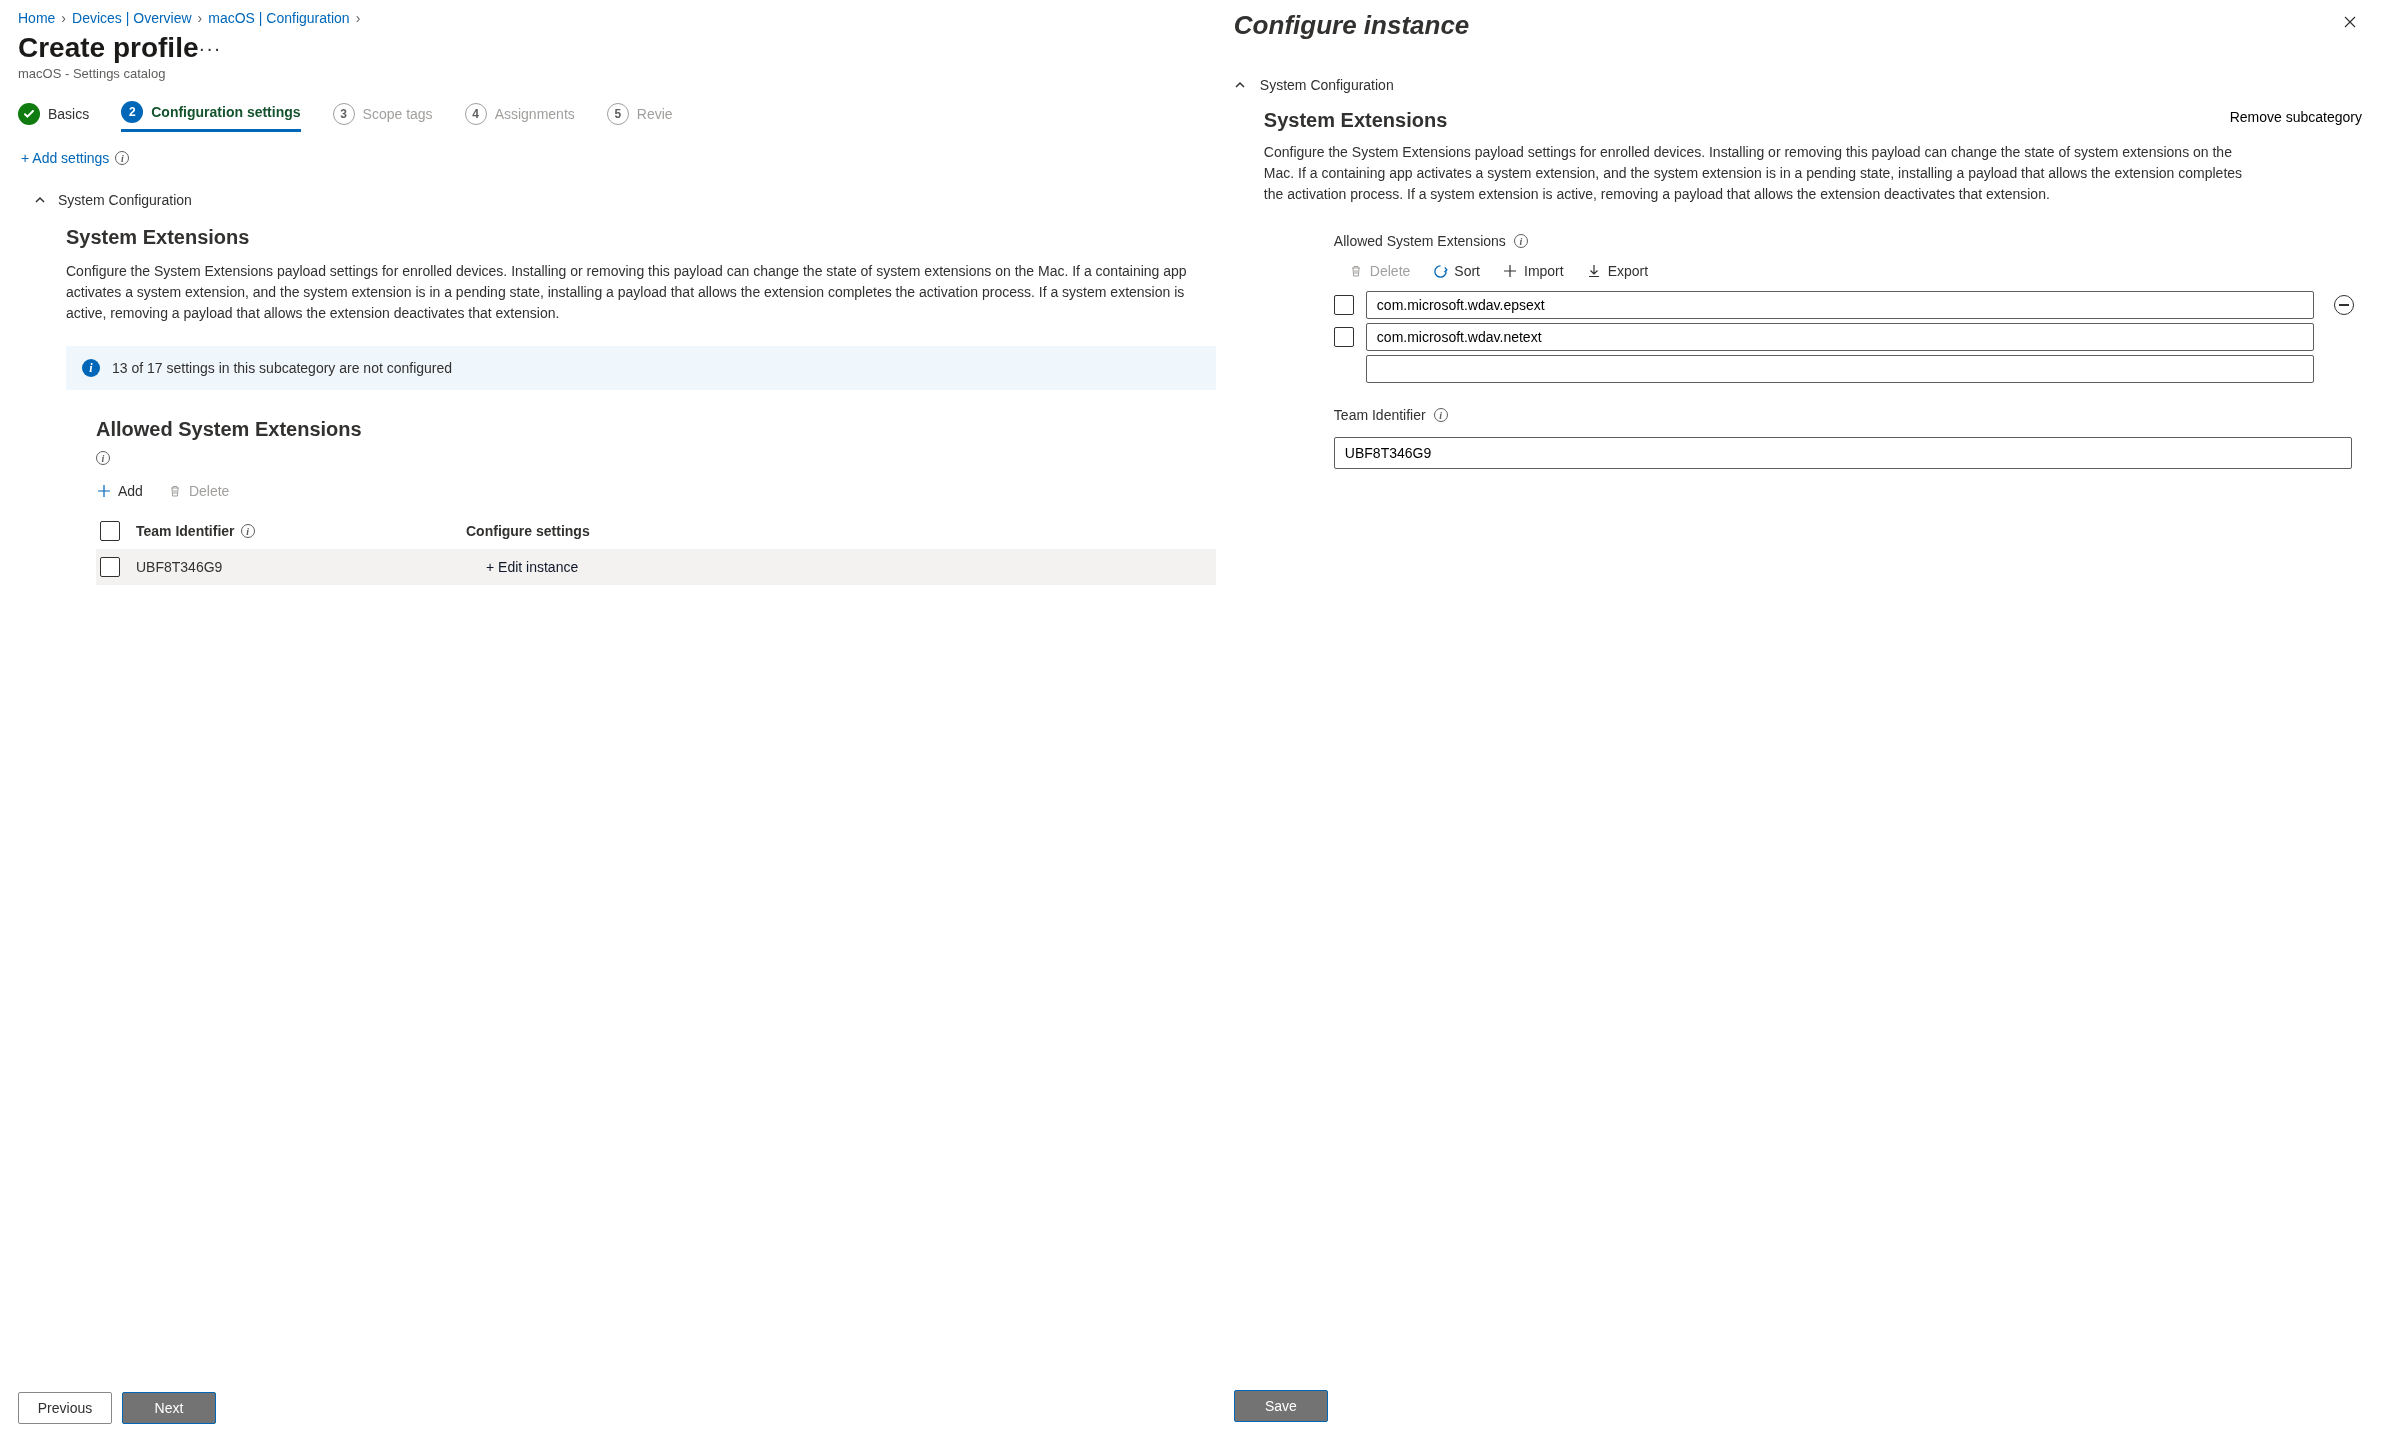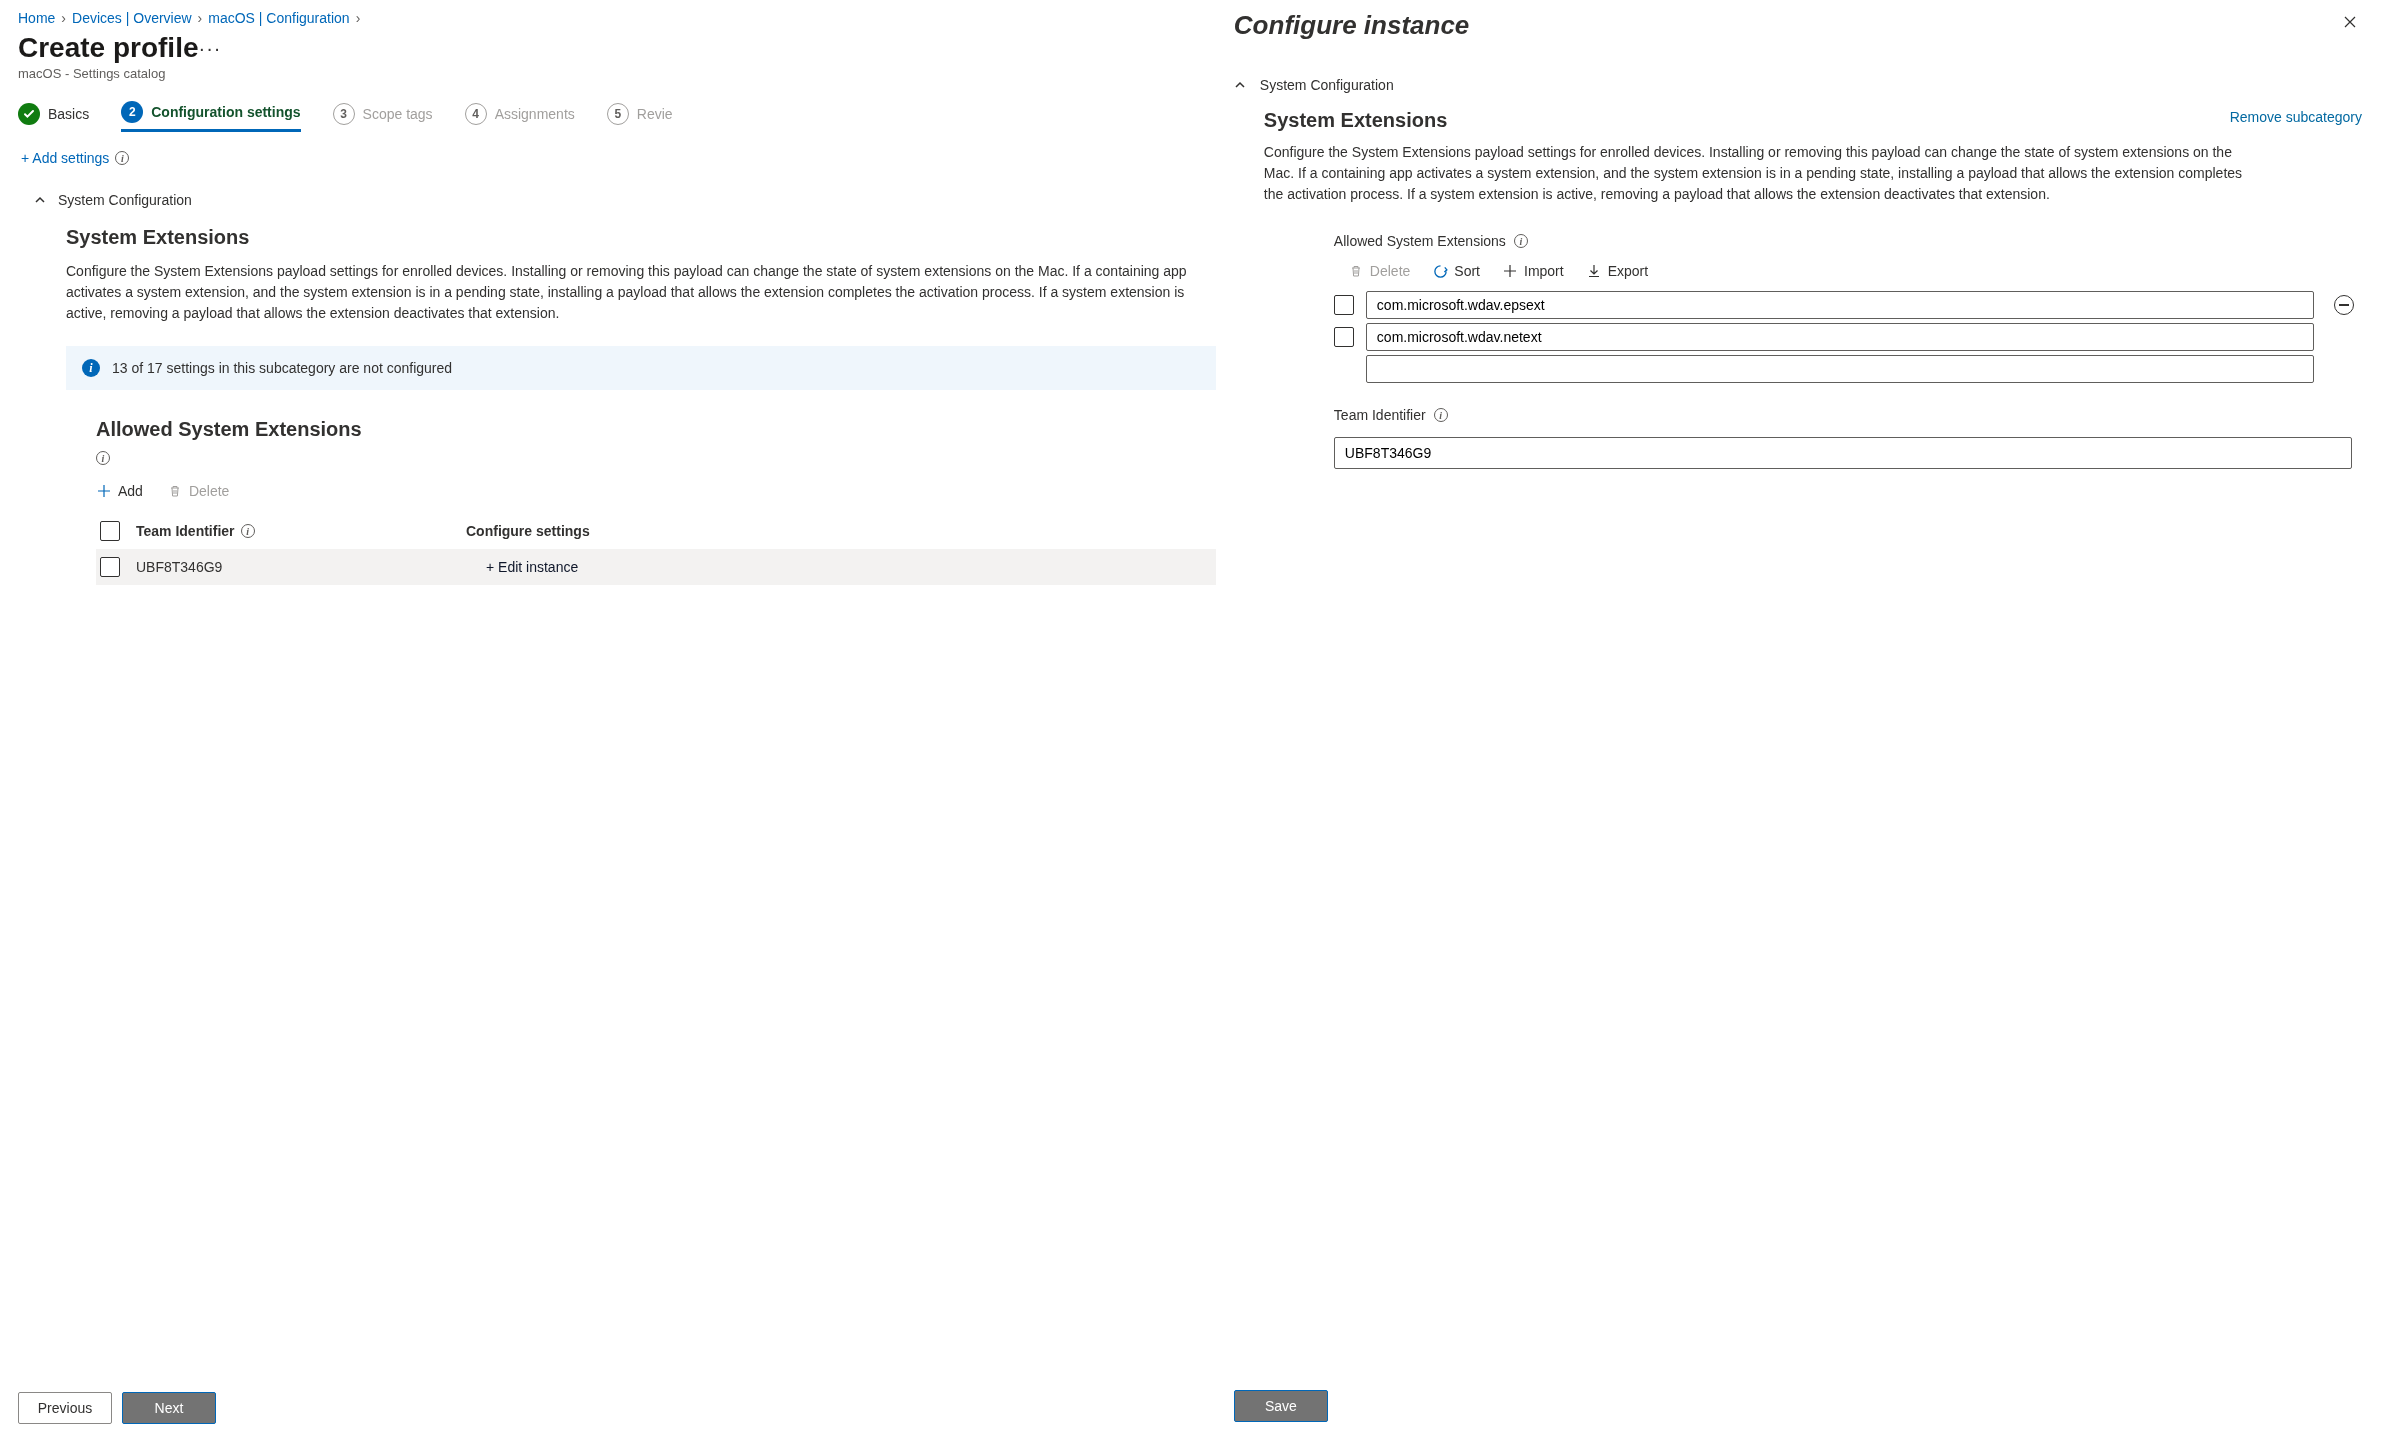--- a/index.html
+++ b/index.html
@@ -75,21 +75,21 @@
   .btn-secondary { background:#fff; border:1px solid #8a8886; color:#323130;}
   
   
   .panel-title-row { display:flex; justify-content:space-between; align-items:flex-start; margin-bottom: 36px; font-style: italic;}
   h1.panel-title { font-size:26px; font-weight:600;}
   .close-x { font-size:18px; cursor:pointer; color:#323130; padding: 4px;}
   
   .panel-body { flex:1; overflow-y:auto; padding-bottom: 20px;}
   .section-hdr2 { display:flex; align-items:center; gap:14px; font-size:14px; margin-bottom:16px; cursor:pointer;}
   .sub-row { display:flex; justify-content:space-between; align-items:flex-start; margin-bottom: 10px; padding-left: 30px;}
-  .remove-link { color:#0369a1; font-size:14px; cursor:pointer; white-space:nowrap;}
+  .remove-link { color:#000000; font-size:14px; cursor:pointer; white-space:nowrap;}
   .desc-p { font-size:14px; line-height:1.5; padding-left:30px; padding-right: 100px; margin-bottom: 28px;}
   
   .fld-group { padding-left: 100px; margin-bottom: 24px;}
   .fld-label { font-size:14px; display:flex; align-items:center; gap:8px; margin-bottom: 14px;}
   
   .list-toolbar { display:flex; gap:22px; align-items:center; font-size:14px; margin-bottom: 12px; margin-left: 14px;}
   .list-toolbar .titem { display:flex; gap:6px; align-items:center; cursor:pointer;}
   .list-toolbar .titem.disabled { color:#a19f9d; cursor:default;}
   
   .list-rows .lrow { display:flex; align-items:center; gap:12px; margin-bottom: 4px;}

